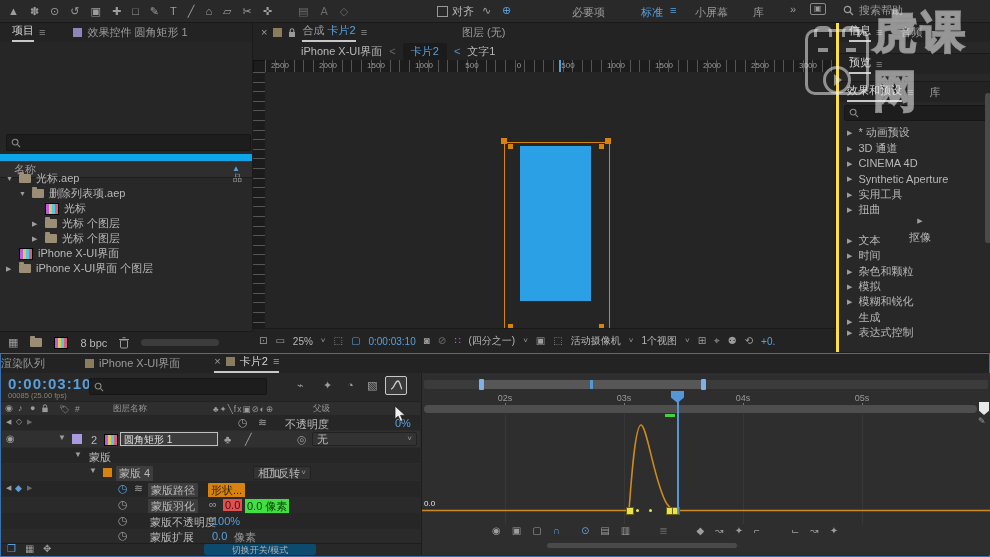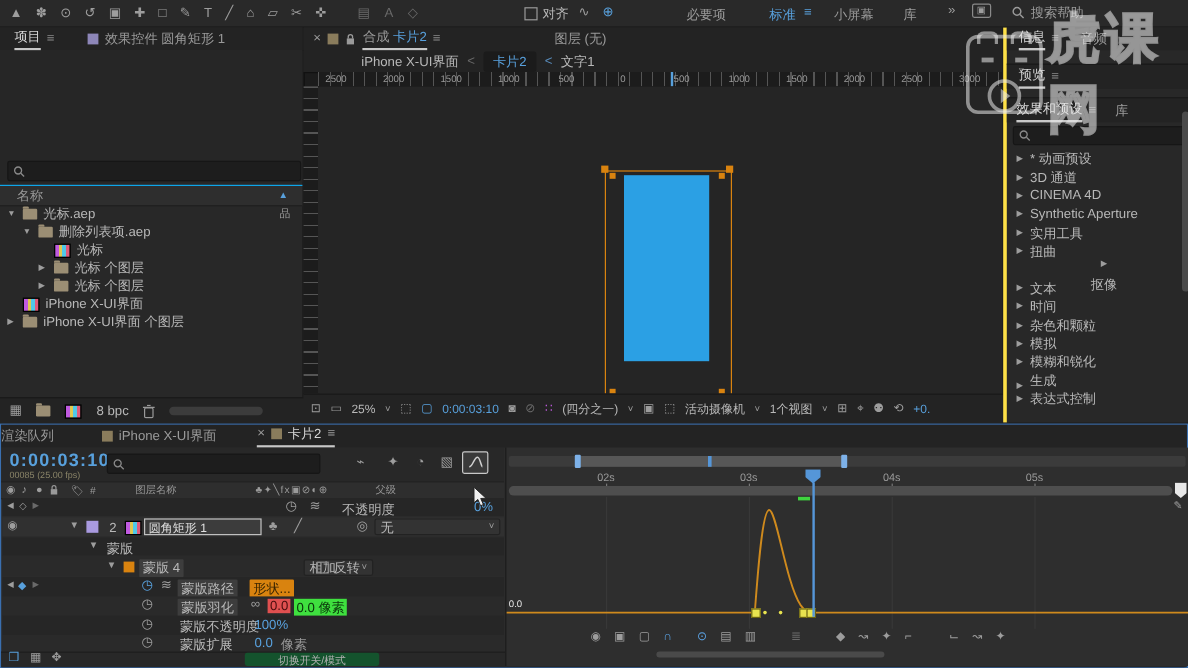--- a/index.html
+++ b/index.html
@@ -92,21 +92,21 @@
         <span class="tabtxt">效果控件 圆角矩形 1</span>
       </span>
     </div>
     <div class="abs" style="left:0;top:19px;width:252px;height:110px;background:#262626;"></div>
     <div class="srch abs" style="left:6px;top:111px;width:235px;height:15px;">
       <svg width="10" height="10" viewBox="0 0 11 11">
           <circle cx="4.5" cy="4.5" r="3.2" fill="none" stroke="#8a8a8a" stroke-width="1.2"></circle>
           <line x1="7" y1="7" x2="10" y2="10" stroke="#8a8a8a" stroke-width="1.2"></line>
         </svg>
     </div>
-    <div class="abs" style="left:0;top:131px;width:252px;height:16px;background:#2e2e2e;border-top:1px solid #0ea5e9;border-bottom:1px solid #1d1d1d;display:flex;align-items:center;">
+    <div class="abs" style="left:0;top:131px;width:252px;height:16px;background:#2e2e2e;border-top:7px solid #0ea5e9;border-bottom:1px solid #1d1d1d;display:flex;align-items:center;">
       <span class="tabtxt" style="margin-left:14px;">名称</span>
       <span class="ic blue" style="position:absolute;right:12px;font-size:8px;">▲</span>
     </div>
     <div class="abs" style="left:0;top:148px;width:252px;">
 
         <div style="height:15px;display:flex;align-items:center;gap:5px;">
           <span style="display: flex; align-items: center; gap: 5px; padding-left: 6px;">
             <span class="ic" style="font-size:7px;width:8px;">▼</span>
             <span class="folder-sq"></span>
 
@@ -493,21 +493,21 @@
       <span class="ic abs" style="left:116px;top:1px;">◷</span>
       <span class="abs txt" style="left:148px;top:1px;">蒙版扩展</span>
       <span class="abs blue" style="left:210px;top:1px;">0.0</span>
       <span class="abs tabtxt" style="left:232px;top:1px;">像素</span>
     </div>
 
     <div class="abs" style="left:0;top:189px;width:986px;height:12px;background:#282828;border-top:1px solid #1e1e1e;">
       <span class="ic abs blue" style="left:6px;top:0;font-size:10px;">❐</span>
       <span class="ic abs" style="left:24px;top:0;font-size:10px;">▦</span>
       <span class="ic abs" style="left:42px;top:0;font-size:10px;">✥</span>
-      <span class="abs" style="left:203px;top:0;width:112px;height:11px;background:#14532d;border-radius:2px;color:#b0b0b0;font-size:9px;text-align:center;">切换开关/模式</span>
+      <span class="abs" style="left:203px;top:0;width:112px;height:11px;background:#0c4a6e;border-radius:2px;color:#b0b0b0;font-size:9px;text-align:center;">切换开关/模式</span>
       <span class="ic abs" style="left:424px;top:1px;font-size:7px;">▴</span>
       <span class="abs" style="left:438px;top:5px;width:40px;height:1px;background:#6a6a6a;"></span>
       <span class="abs" style="left:452px;top:1px;width:8px;height:8px;border:1px solid #9a9a9a;border-radius:50%;background:#2b2b2b;"></span>
       <span class="ic abs" style="left:484px;top:0;font-size:9px;">▲</span>
     </div>
 
     <div class="abs" style="left:420px;top:19px;width:568px;height:182px;background:#2e2e2e;border-left:1px solid #1c1c1c;">
 
       <div class="abs" style="left:2px;top:7px;width:564px;height:9px;background:#3b3b3b;border-radius:2px;"></div>
       <div class="abs" style="left:62px;top:7px;width:218px;height:9px;background:#575757;"></div>

